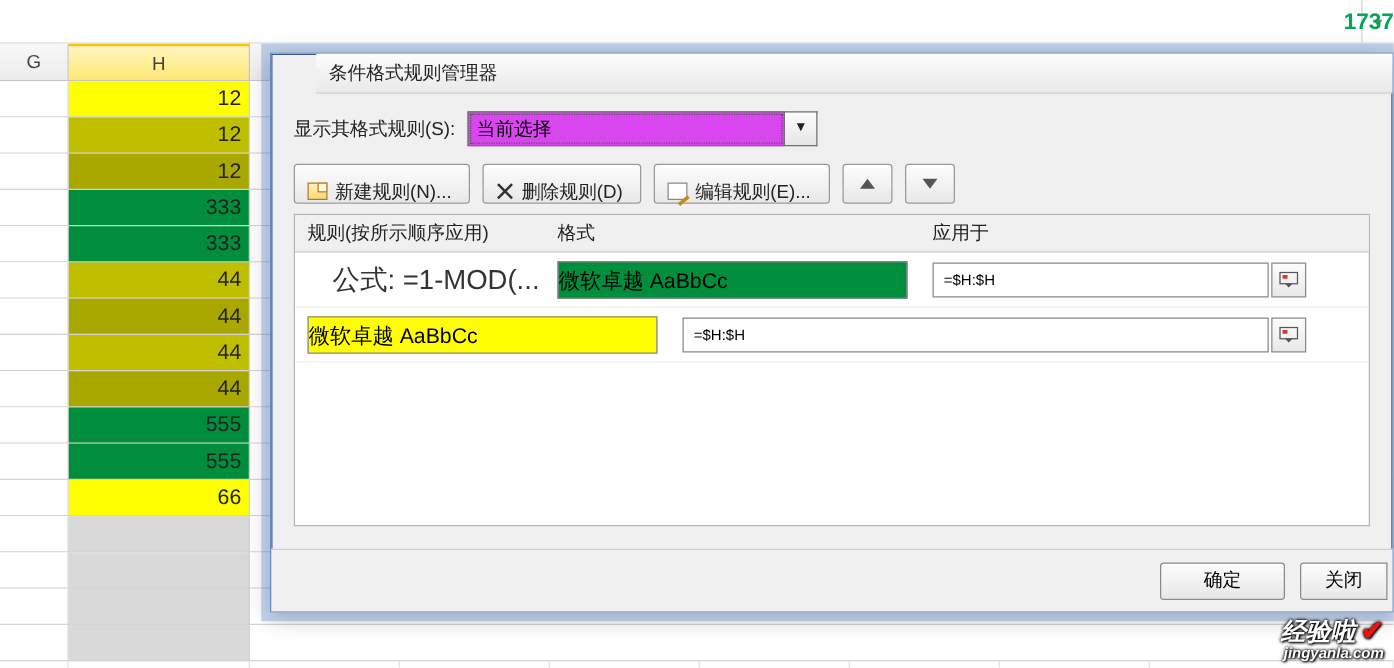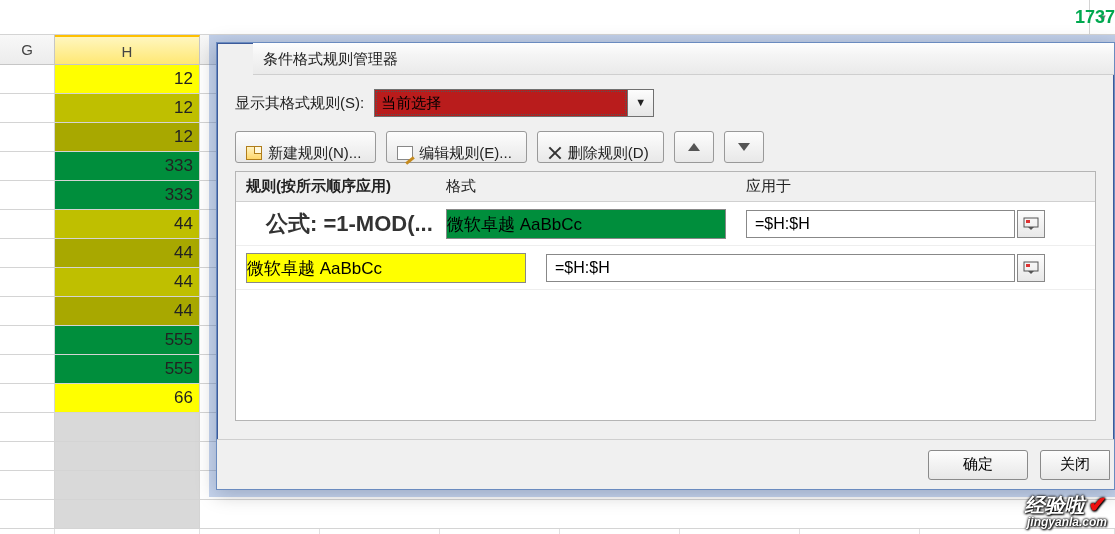--- a/index.html
+++ b/index.html
@@ -157,21 +157,21 @@
   .combo {
     display:flex;
     align-items:center;
     width:280px;
     height:28px;
   }
   .combo input {
     flex:1;
     height:100%;
     border:1px solid #707070;
-    background:#b91c1c;
+    background:#d946ef;
     padding:0 6px;
     font-size:15px;
     font-family:Liberation Mono, monospace;
     outline: 1px dotted #555;
     outline-offset:-3px;
   }
   .combo .arrow {
     width:26px; height:28px;
     border:1px solid #707070;
     border-left:none;
@@ -226,21 +226,21 @@
   .rt-head {
     height:30px;
     background:#f0f0f0;
     border-bottom:1px solid #d0d0d0;
   }
   .rt-head > div {
     padding-left:10px;
     font-size:15px;
     color:#222;
   }
-  .col-rule   { width:200px;font-weight:bold; }
+  .col-rule   { width:200px; }
   .col-format { width:300px; }
   .col-apply  { flex:1; }
   .col-stop   { width:40px; }
 
   .rt-row {
     height:44px;
     border-bottom:1px solid #eee;
     padding: 0 4px;
   }
   .rt-row .col-rule { padding-left:26px; font-size:22px; }
@@ -259,21 +259,21 @@
     align-items:center;
     gap:2px;
     flex:1;
     padding:0 6px 0 6px;
   }
   .apply-wrap input {
     flex:1;
     height:28px;
     border:1px solid #888;
     padding:0 8px;
-    font-size:16px;
+    font-size:12px;
     font-family:inherit;
   }
   .collapse-btn {
     width:28px;height:28px;
     border:1px solid #888;
     background:linear-gradient(#fdfdfd,#e8e8e8);
     display:flex;align-items:center;justify-content:center;
     font-size:14px;
     color:#333;
   }
@@ -445,26 +445,26 @@
         <div class="arrow">▼</div>
       </div>
     </div>
 
     <div class="toolbar">
       <button class="btn">
         <span class="ico ico-new"></span>
         <span>新建规则(N)...</span>
       </button>
       <button class="btn">
+        <span class="ico ico-del"></span>
+        <span>删除规则(D)</span>
+      </button>
+      <button class="btn">
         <span class="ico ico-edit"></span>
         <span>编辑规则(E)...</span>
-      </button>
-      <button class="btn">
-        <span class="ico ico-del"></span>
-        <span>删除规则(D)</span>
       </button>
       <button class="btn sq">
         <span class="ico ico-up"></span>
       </button>
       <button class="btn sq">
         <span class="ico ico-down"></span>
       </button>
     </div>
 
     <div class="rules-table">

